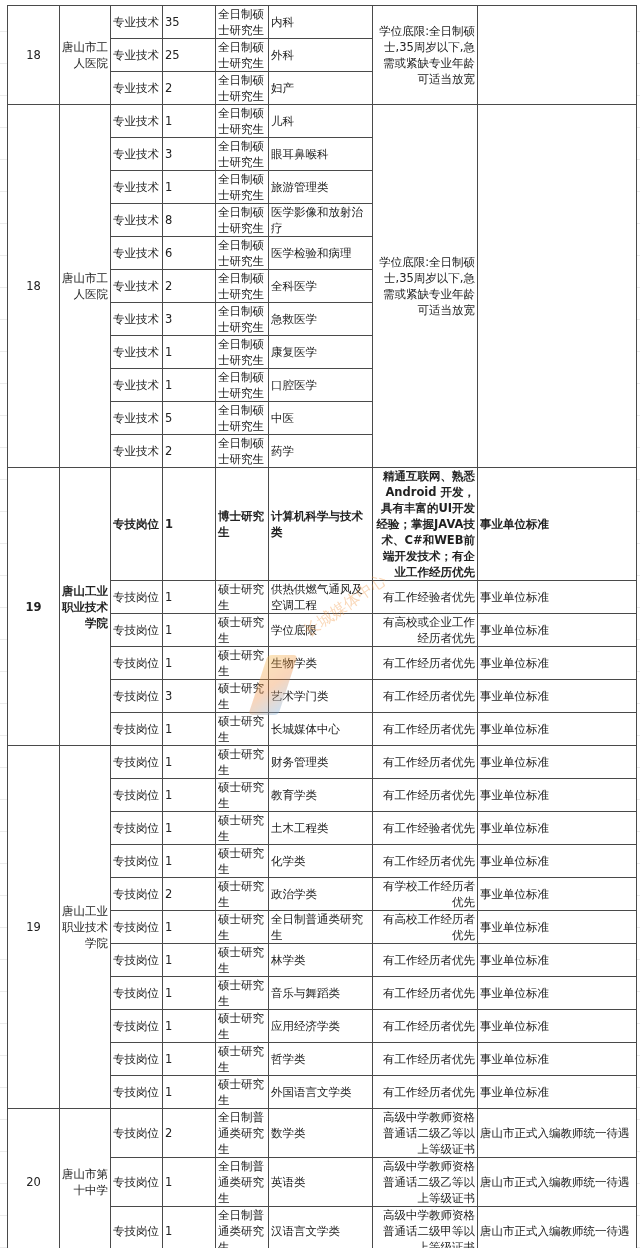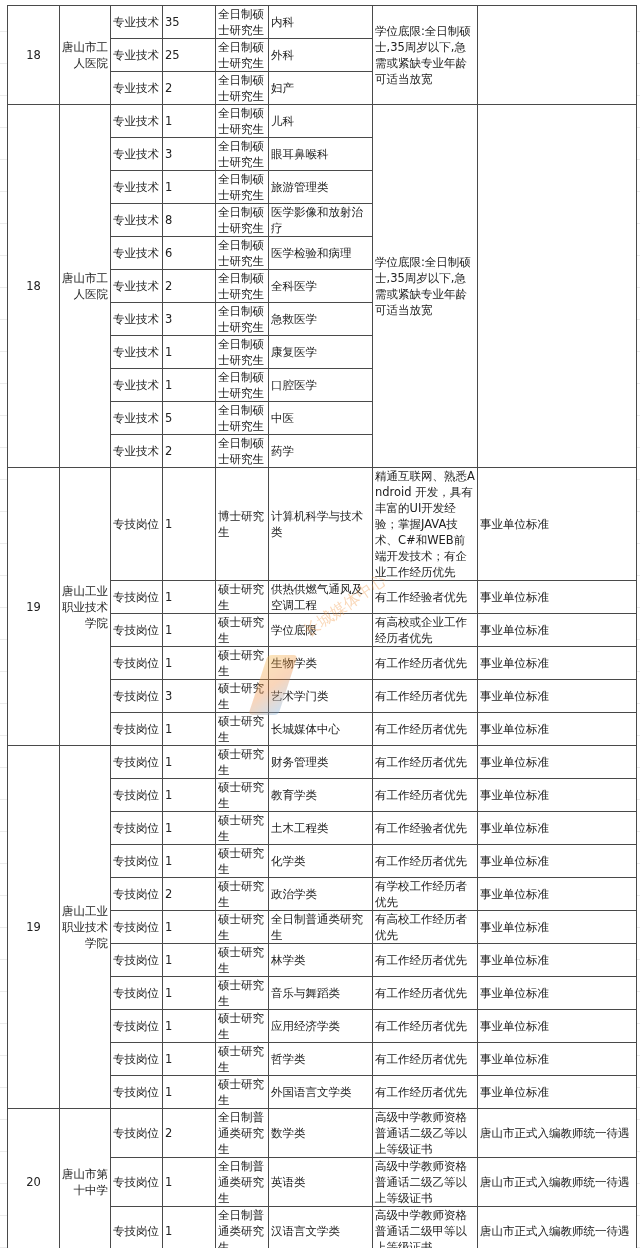--- a/index.html
+++ b/index.html
@@ -7,23 +7,23 @@
          font-family: "DejaVu Sans", sans-serif; color: #222; }
   .sheet-bg { position: absolute; inset: 0; background:
       repeating-linear-gradient(to bottom, transparent 0, transparent 31px, #ececec 31px, #ececec 32px); }
   table.recruit { position: absolute; left: 7px; top: 5px; border-collapse: collapse;
                   table-layout: fixed; width: 629px; background: #fff; }
   table.recruit td { border: 1px solid #4a4a4a; padding: 0 2px; font-size: 11.5px;
                      line-height: 16px; vertical-align: middle; overflow: hidden; }
   td.num { padding-right: 3px; }
   td.idx { text-align: center; padding-right: 3px; }
   td.unit { vertical-align: middle; text-align: right; }
-  td.note { vertical-align: middle; }
+  td.note { vertical-align: middle; text-align: right; }
   tr.r18 td { height: 30px; }
-  tr.r19tall td { height: 109px; }
+  tr.r19tall td { height: 109px; font-weight: bold; }
   tr.r20 td { height: 47px; }
   .wrap { white-space: normal; word-break: break-all; }
   .watermark { position: absolute; left: 250px; top: 625px; width: 150px; height: 110px;
                pointer-events: none; opacity: 0.35; }
   .wm-logo { position:absolute; left: 8px; top: 30px; width: 30px; height: 60px;
              background: linear-gradient(135deg, #f4b43c 0%, #f08a3c 50%, #6fa8dc 100%);
              transform: skewX(-18deg); border-radius: 4px; }
   .wm-text { position:absolute; left: 50px; top: 0; color: #f0923a; font-size: 16px;
              transform: rotate(-35deg); transform-origin: left top; white-space: nowrap; }
 </style>

